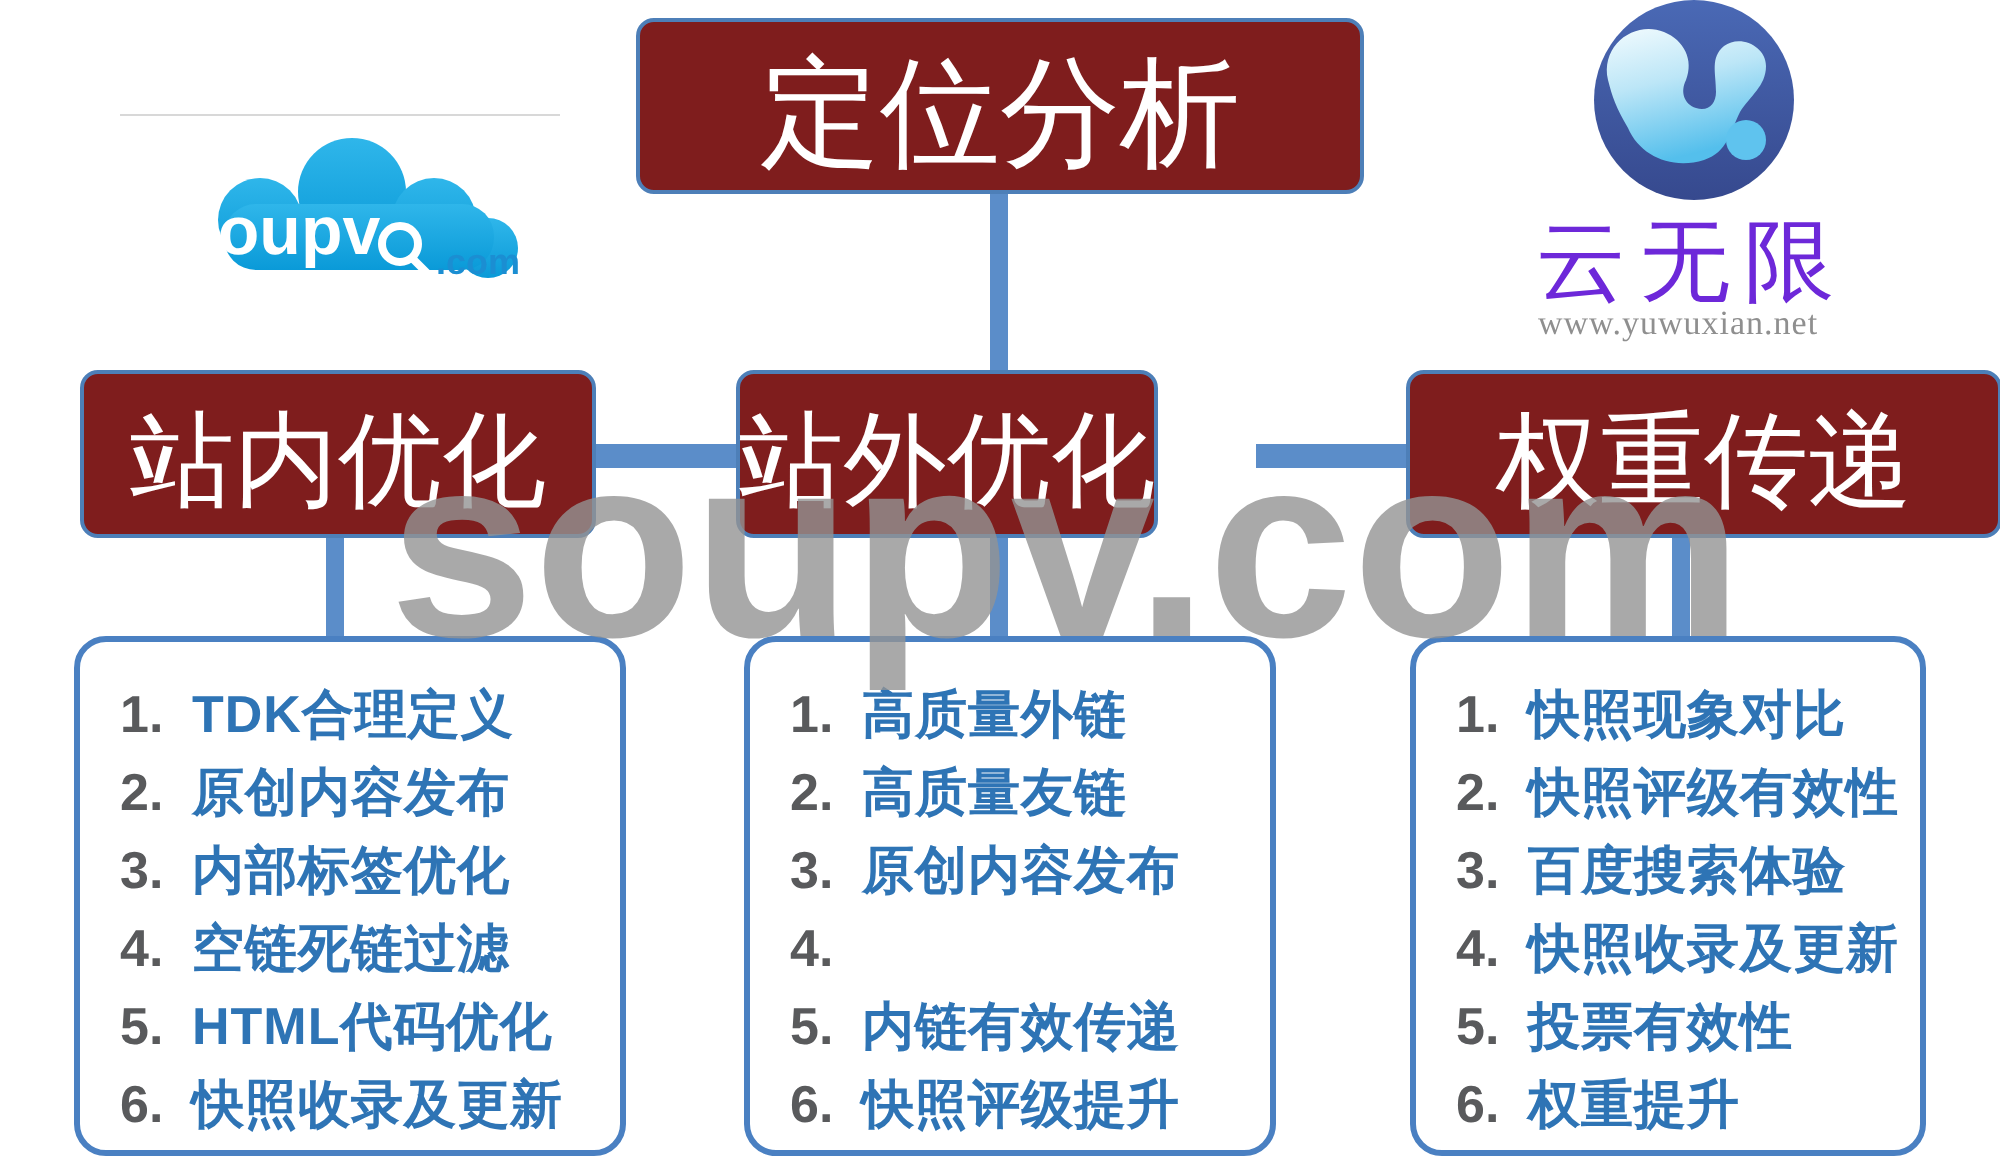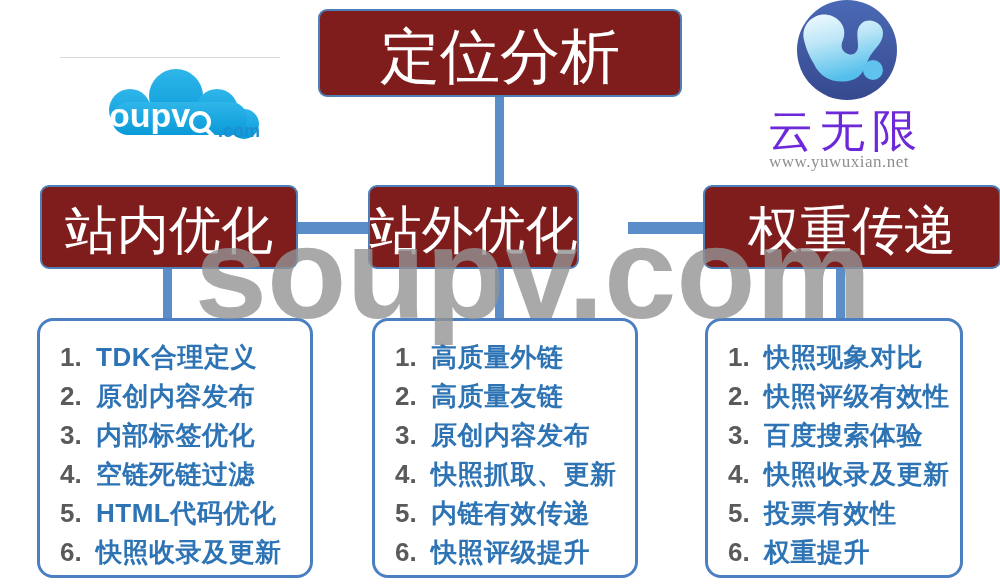--- a/index.html
+++ b/index.html
@@ -185,21 +185,20 @@
   <div class="row">
     <span class="num">2.</span>
     <span class="txt">高质量友链</span>
   </div>
   <div class="row">
     <span class="num">3.</span>
     <span class="txt">原创内容发布</span>
   </div>
   <div class="row">
     <span class="num">4.</span>
-    <span class="txt">快照抓取、更新</span>
   </div>
   <div class="row">
     <span class="num">5.</span>
     <span class="txt">内链有效传递</span>
   </div>
   <div class="row">
     <span class="num">6.</span>
     <span class="txt">快照评级提升</span>
   </div>
 </div>

